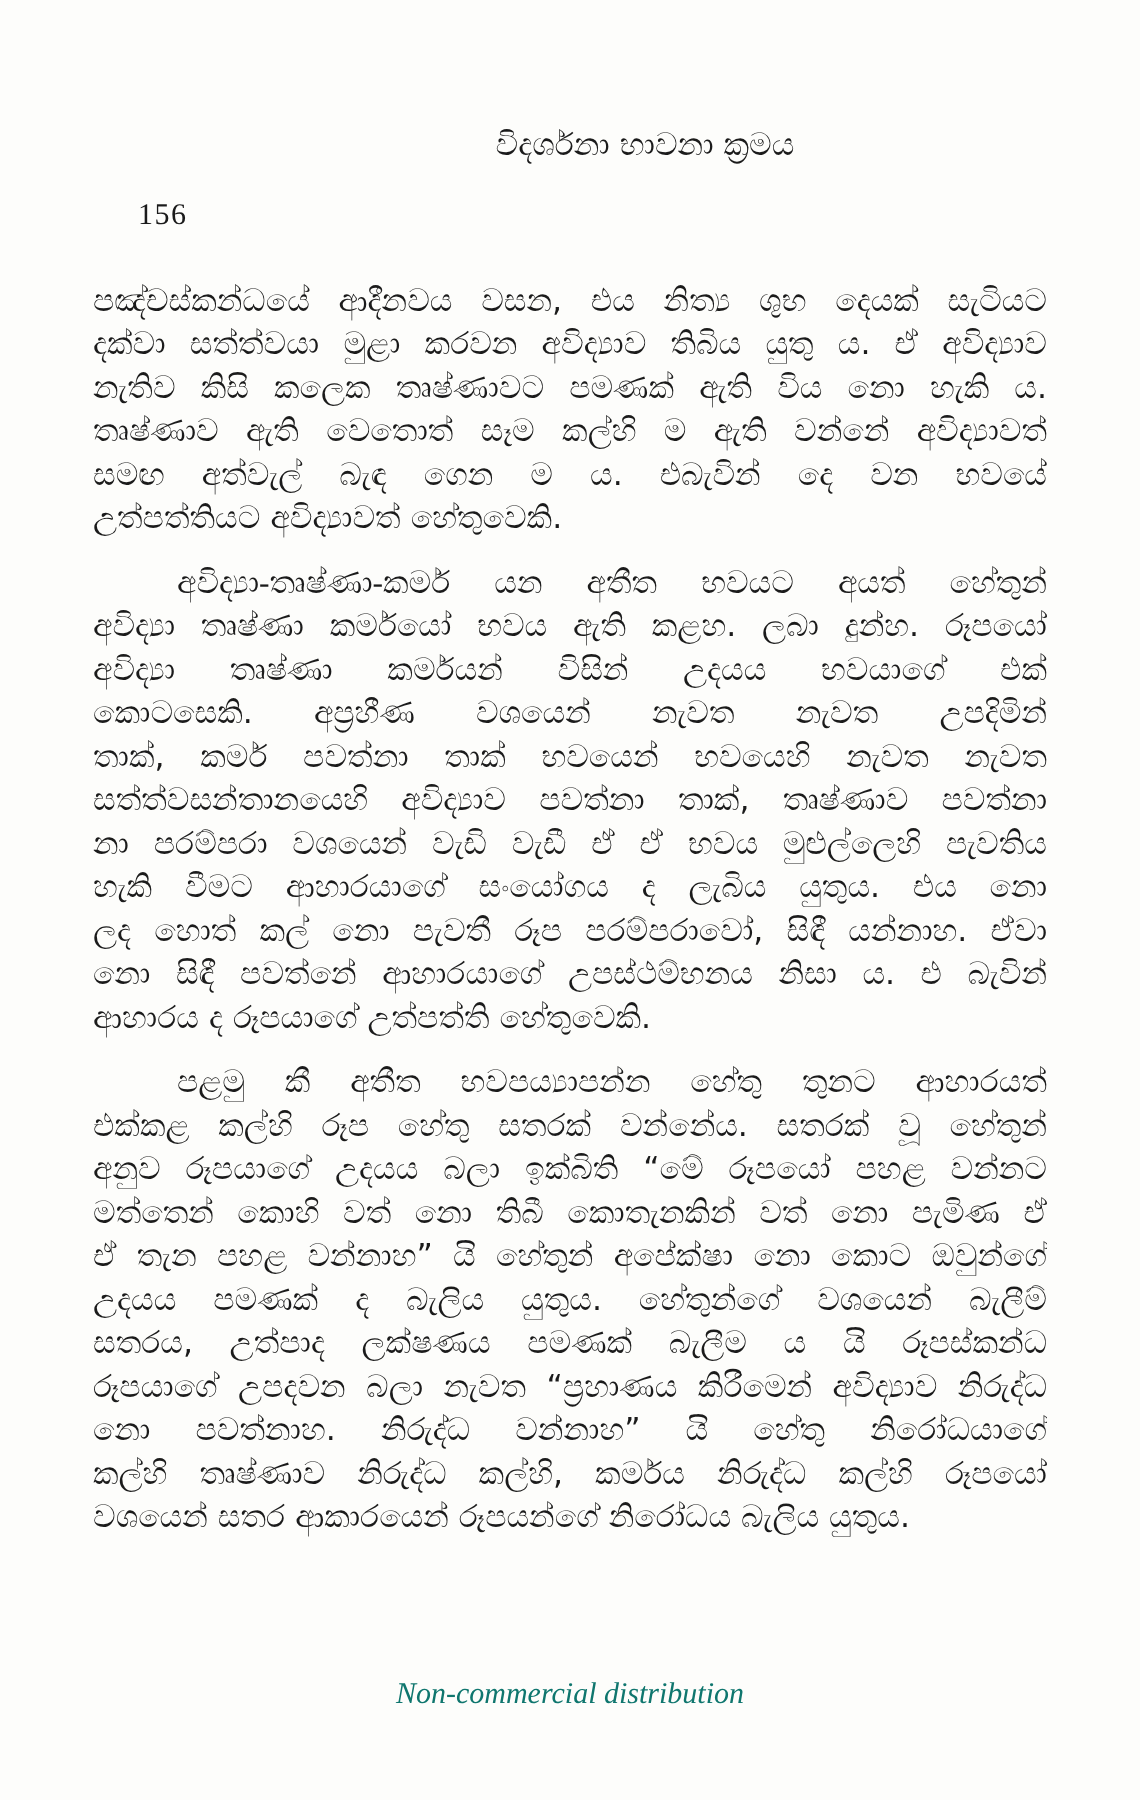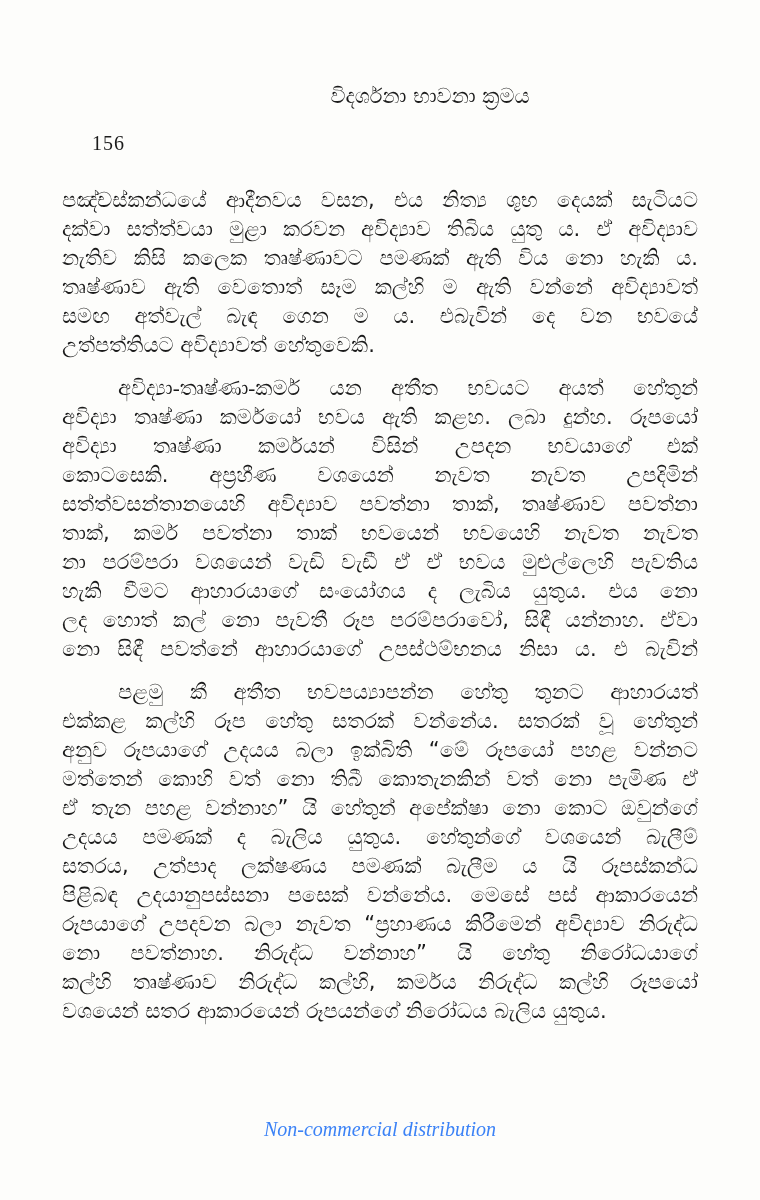--- a/index.html
+++ b/index.html
@@ -98,42 +98,42 @@
         <div class="line">පඤ්චස්කන්ධයේ ආදීනවය වසන, එය නිත්‍ය ශුභ දෙයක් සැටියට</div>
         <div class="line">දක්වා සත්ත්වයා මුළා කරවන අවිද්‍යාව තිබිය යුතු ය. ඒ අවිද්‍යාව</div>
         <div class="line">නැතිව කිසි කලෙක තෘෂ්ණාවට පමණක් ඇති විය නො හැකි ය.</div>
         <div class="line">තෘෂ්ණාව ඇති වෙතොත් සෑම කල්හි ම ඇති වන්නේ අවිද්‍යාවත්</div>
         <div class="line">සමඟ අත්වැල් බැඳ ගෙන ම ය. එබැවින් දෙ වන භවයේ</div>
         <div class="line last">උත්පත්තියට අවිද්‍යාවත් හේතුවෙකි.</div>
       </div>
       <div class="paragraph">
         <div class="line indent">අවිද්‍යා-තෘෂ්ණා-කර්ම යන අතීත භවයට අයත් හේතුන්</div>
         <div class="line">අවිද්‍යා තෘෂ්ණා කර්මයෝ භවය ඇති කළහ. ලබා දුන්හ. රූපයෝ</div>
-        <div class="line">අවිද්‍යා තෘෂ්ණා කර්මයන් විසින් උපදන භවයාගේ එක්</div>
+        <div class="line">අවිද්‍යා තෘෂ්ණා කර්මයන් විසින් උදයය භවයාගේ එක්</div>
         <div class="line">කොටසෙකි. අප්‍රහීණ වශයෙන් නැවත නැවත උපදිමින්</div>
+        <div class="line">තාක්, කර්ම පවත්නා තාක් භවයෙන් භවයෙහි නැවත නැවත</div>
         <div class="line">සත්ත්වසන්තානයෙහි අවිද්‍යාව පවත්නා තාක්, තෘෂ්ණාව පවත්නා</div>
-        <div class="line">තාක්, කර්ම පවත්නා තාක් භවයෙන් භවයෙහි නැවත නැවත</div>
         <div class="line">නා පරම්පරා වශයෙන් වැඩි වැඩී ඒ ඒ භවය මුළුල්ලෙහි පැවතිය</div>
         <div class="line">හැකි වීමට ආහාරයාගේ සංයෝගය ද ලැබිය යුතුය. එය නො</div>
         <div class="line">ලද හොත් කල් නො පැවතී රූප පරම්පරාවෝ, සිඳී යන්නාහ. ඒවා</div>
         <div class="line">නො සිඳී පවත්නේ ආහාරයාගේ උපස්ථම්භනය නිසා ය. එ බැවින්</div>
+        <div class="line last">ආහාරය ද රූපයාගේ උත්පත්ති හේතුවෙකි.</div>
       </div>
       <div class="paragraph">
         <div class="line indent">පළමු කී අතීත භවපය්‍යාපන්න හේතු තුනට ආහාරයත්</div>
         <div class="line">එක්කළ කල්හි රූප හේතු සතරක් වන්නේය. සතරක් වූ හේතුන්</div>
         <div class="line">අනුව රූපයාගේ උදයය බලා ඉක්බිති “මේ රූපයෝ පහළ වන්නට</div>
         <div class="line">මත්තෙන් කොහි වත් නො තිබී කොතැනකින් වත් නො පැමිණ ඒ</div>
         <div class="line">ඒ තැන පහළ වන්නාහ” යි හේතුන් අපේක්ෂා නො කොට ඔවුන්ගේ</div>
         <div class="line">උදයය පමණක් ද බැලිය යුතුය. හේතුන්ගේ වශයෙන් බැලීම්</div>
         <div class="line">සතරය, උත්පාද ලක්ෂණය පමණක් බැලීම ය යි රූපස්කන්ධ</div>
-        <div class="line">පිළිබඳ උදයානුපස්සනා පසෙක් වන්නේය. මෙසේ පස් ආකාරයෙන්</div>
         <div class="line">රූපයාගේ උපදවන බලා නැවත “ප්‍රහාණය කිරීමෙන් අවිද්‍යාව නිරුද්ධ</div>
         <div class="line">නො පවත්නාහ. නිරුද්ධ වන්නාහ” යි හේතු නිරෝධයාගේ</div>
         <div class="line">කල්හි තෘෂ්ණාව නිරුද්ධ කල්හි, කර්මය නිරුද්ධ කල්හි රූපයෝ</div>
         <div class="line last">වශයෙන් සතර ආකාරයෙන් රූපයන්ගේ නිරෝධය බැලිය යුතුය.</div>
       </div>
     </div>
 
   <div class="page-footer">
-    <span class="footer-note" style="color: #3b82f6;">Non-commercial distribution</span>
+    <span class="footer-note" style="color: #0f766e;">Non-commercial distribution</span>
   </div>
 
 </div>
 
 </body></html>

